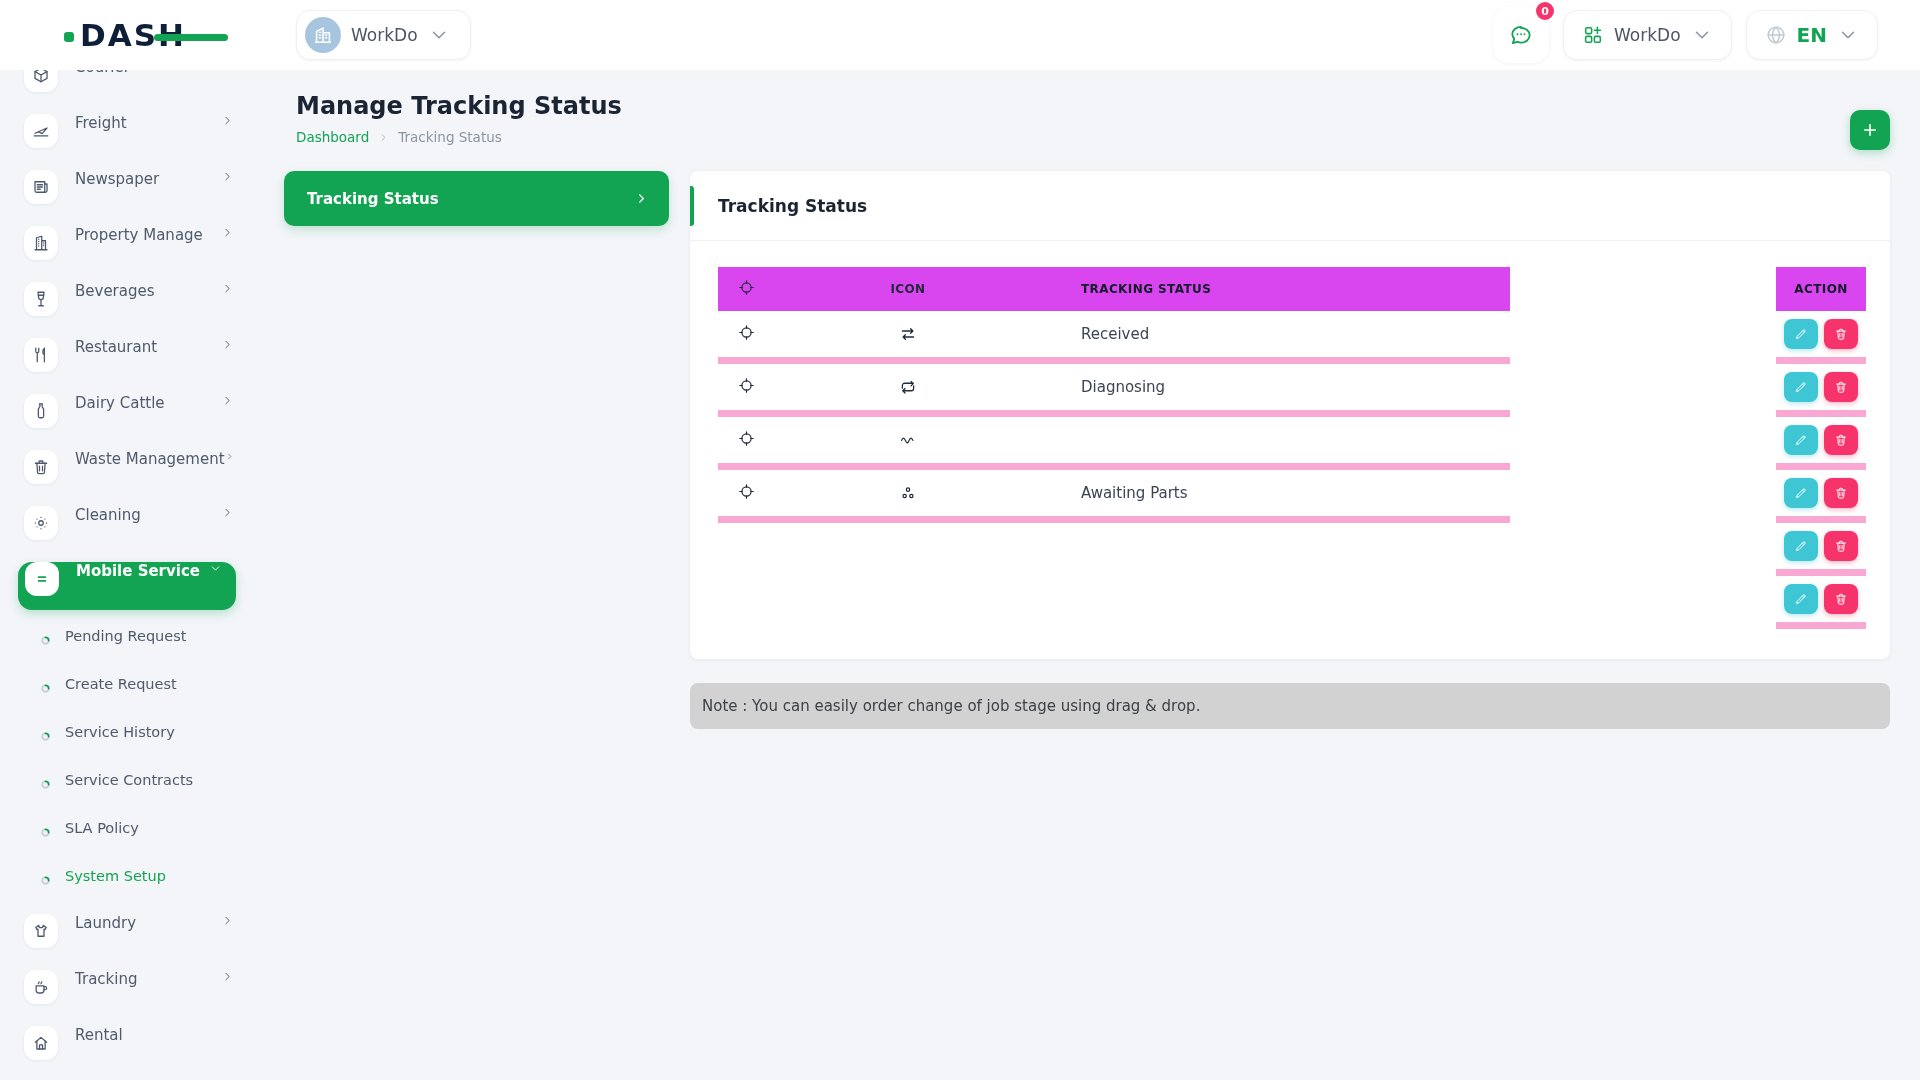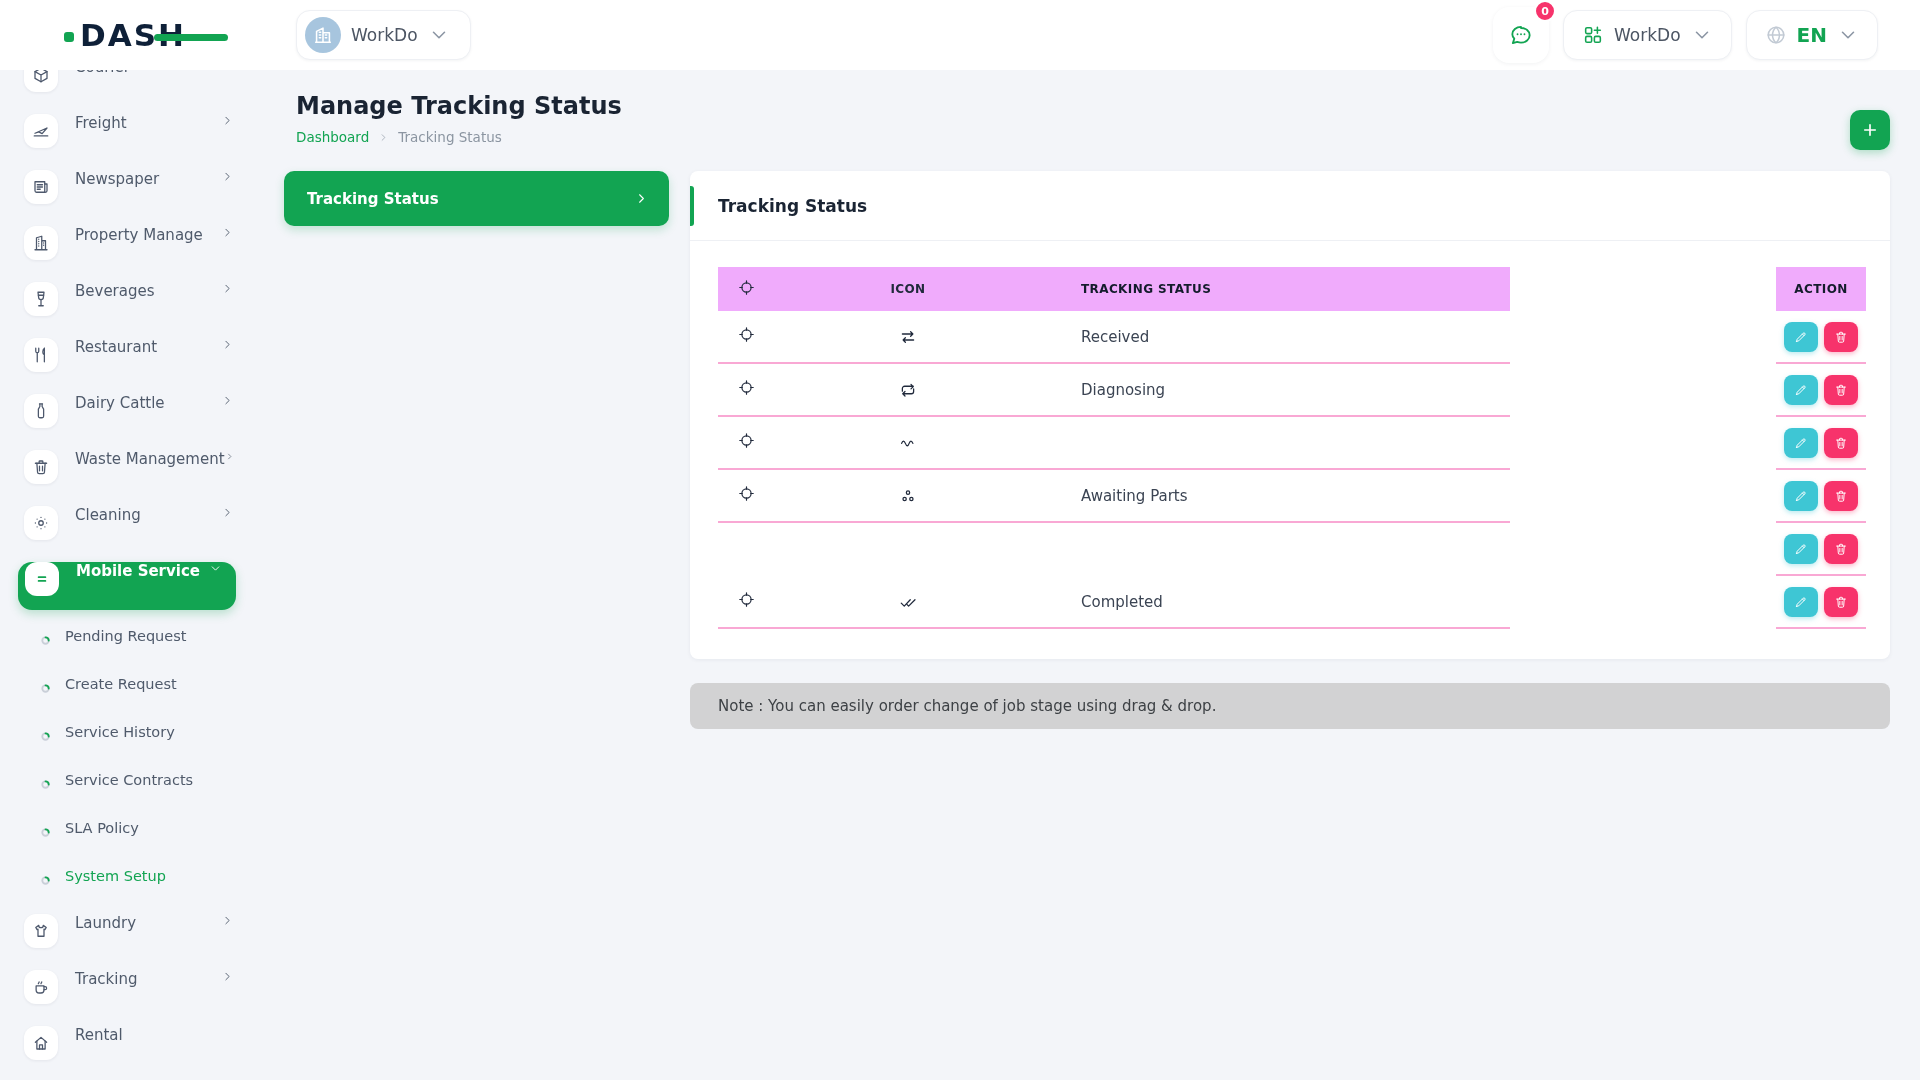--- a/index.html
+++ b/index.html
@@ -63,37 +63,37 @@
   .right-col { flex:1; }
   .card { background:#fff; border-radius:8px; box-shadow:0 1px 4px rgba(25,35,60,.06); min-height:487px; position:relative; }
   .card-head { position:relative; height:70px; display:flex; align-items:center; padding-left:28px; border-bottom:1px solid #eef0f4; }
   .card-head::before { content:""; position:absolute; left:0; top:15px; width:4px; height:40px; background:var(--primary); border-radius:0 3px 3px 0; }
   .card-title { font-size:17px; font-weight:700; color:#1a2433; }
   .tbl { padding:26px 24px 30px 28px; }
   .trow { display:flex; align-items:stretch; }
   .tleft { width:792px; flex:none; display:grid; grid-template-columns:90px 200px 1fr; align-items:center; }
   .tspacer { flex:1; }
   .taction { width:90px; flex:none; display:flex; align-items:center; justify-content:center; gap:6px; }
-  .thead .tleft, .thead .taction { background:#f0abfc; }
+  .thead .tleft, .thead .taction { background:#d946ef; }
   .thead { height:44px; font-size:12px; font-weight:700; color:#141c2c; letter-spacing:.4px; }
   .thead .tleft { height:44px; }
   .drow { height:53px; }
-  .drow .tleft, .drow .taction { border-bottom:2px solid #f9a8d4; }
+  .drow .tleft, .drow .taction { border-bottom:7px solid #f9a8d4; }
   .cell-handle { padding-left:20px; color:#212a3c; }
   .cell-icon { display:flex; justify-content:center; color:#212a3c; }
   .cell-status { padding-left:73px; font-size:15px; color:#3b4453; }
   .thead .cell-status { font-size:12px; color:#141c2c; }
   .ic.handle { width:17px; height:17px; cursor:grab; }
   .ic.rowic { width:18px; height:18px; }
   .act-btn { width:34px; height:30px; border-radius:8px; display:flex; align-items:center; justify-content:center; color:#fff; cursor:pointer; }
   .act-btn .ic { width:14px; height:14px; }
   .act-edit { background:var(--teal); box-shadow:0 2px 5px rgba(62,198,212,.35); }
   .act-del { background:var(--pink); box-shadow:0 2px 5px rgba(247,51,107,.35); }
 
-  .note-bar { margin-top:24px; height:46px; background:var(--noteBg); border-radius:8px; display:flex; align-items:center; padding-left:28px; font-size:15px; color:#3d4145; }
+  .note-bar { margin-top:24px; height:46px; background:var(--noteBg); border-radius:8px; display:flex; align-items:center; padding-left:12px; font-size:15px; color:#3d4145; }
 
   .ic { display:inline-flex; }
   .ic svg { width:100%; height:100%; }
 </style>
 </head>
 <body>
 
 <div class="topbar">
   <div class="logo">
     <span class="dot"></span>
@@ -637,37 +637,20 @@
                       <svg viewBox="0 0 24 24" fill="none" stroke="currentColor" stroke-width="1.7" stroke-linecap="round" stroke-linejoin="round">
                         <path d="M4.5 7h15M9.5 7V5a1 1 0 011-1h3a1 1 0 011 1v2"></path>
                         <path d="M6.5 7l.9 12a2 2 0 002 1.9h5.2a2 2 0 002-1.9L17.5 7"></path>
                         <path d="M10 11v6M14 11v6"></path>
                       </svg>
                     </span>
                   </span>
                 </div>
               </div>
               <div class="trow drow">
-                <div class="tleft">
-                  <div class="cell-handle"><span class="ic handle">
-                      <svg viewBox="0 0 24 24" fill="none" stroke="currentColor" stroke-width="1.7" stroke-linecap="round" stroke-linejoin="round">
-                        <circle cx="12" cy="12" r="6.5"></circle>
-                        <path d="M12 2.5V6M12 18v3.5M2.5 12H6M18 12h3.5"></path>
-                      </svg>
-                    </span></div>
-                  <div class="cell-icon">
-                    <span class="ic rowic">
-                      <svg viewBox="0 0 24 24" fill="none" stroke="currentColor" stroke-width="1.7" stroke-linecap="round" stroke-linejoin="round">
-                        <path d="M3 13.5l4 4L15 9"></path>
-                        <path d="M10.5 15.2l2.3 2.3L21.3 9"></path>
-                      </svg>
-                    </span>
-                  </div>
-                  <div class="cell-status">Completed</div>
-                </div>
                 <div class="tspacer"></div>
                 <div class="taction">
                   <span class="act-btn act-edit">
                     <span class="ic">
                       <svg viewBox="0 0 24 24" fill="none" stroke="currentColor" stroke-width="1.7" stroke-linecap="round" stroke-linejoin="round">
                         <path d="M4.5 19.5l.9-3.6L15.8 5.5a1.8 1.8 0 012.6 0l.1.1a1.8 1.8 0 010 2.6L8.1 18.6l-3.6.9z"></path>
                         <path d="M14.5 7L17 9.5"></path>
                       </svg>
                     </span>
                   </span>

